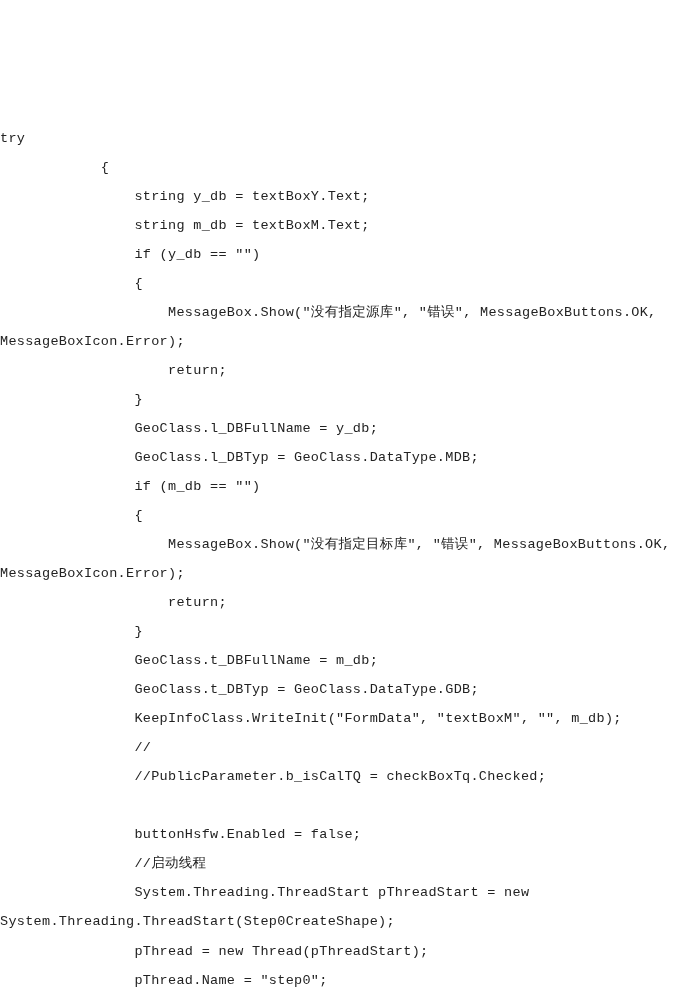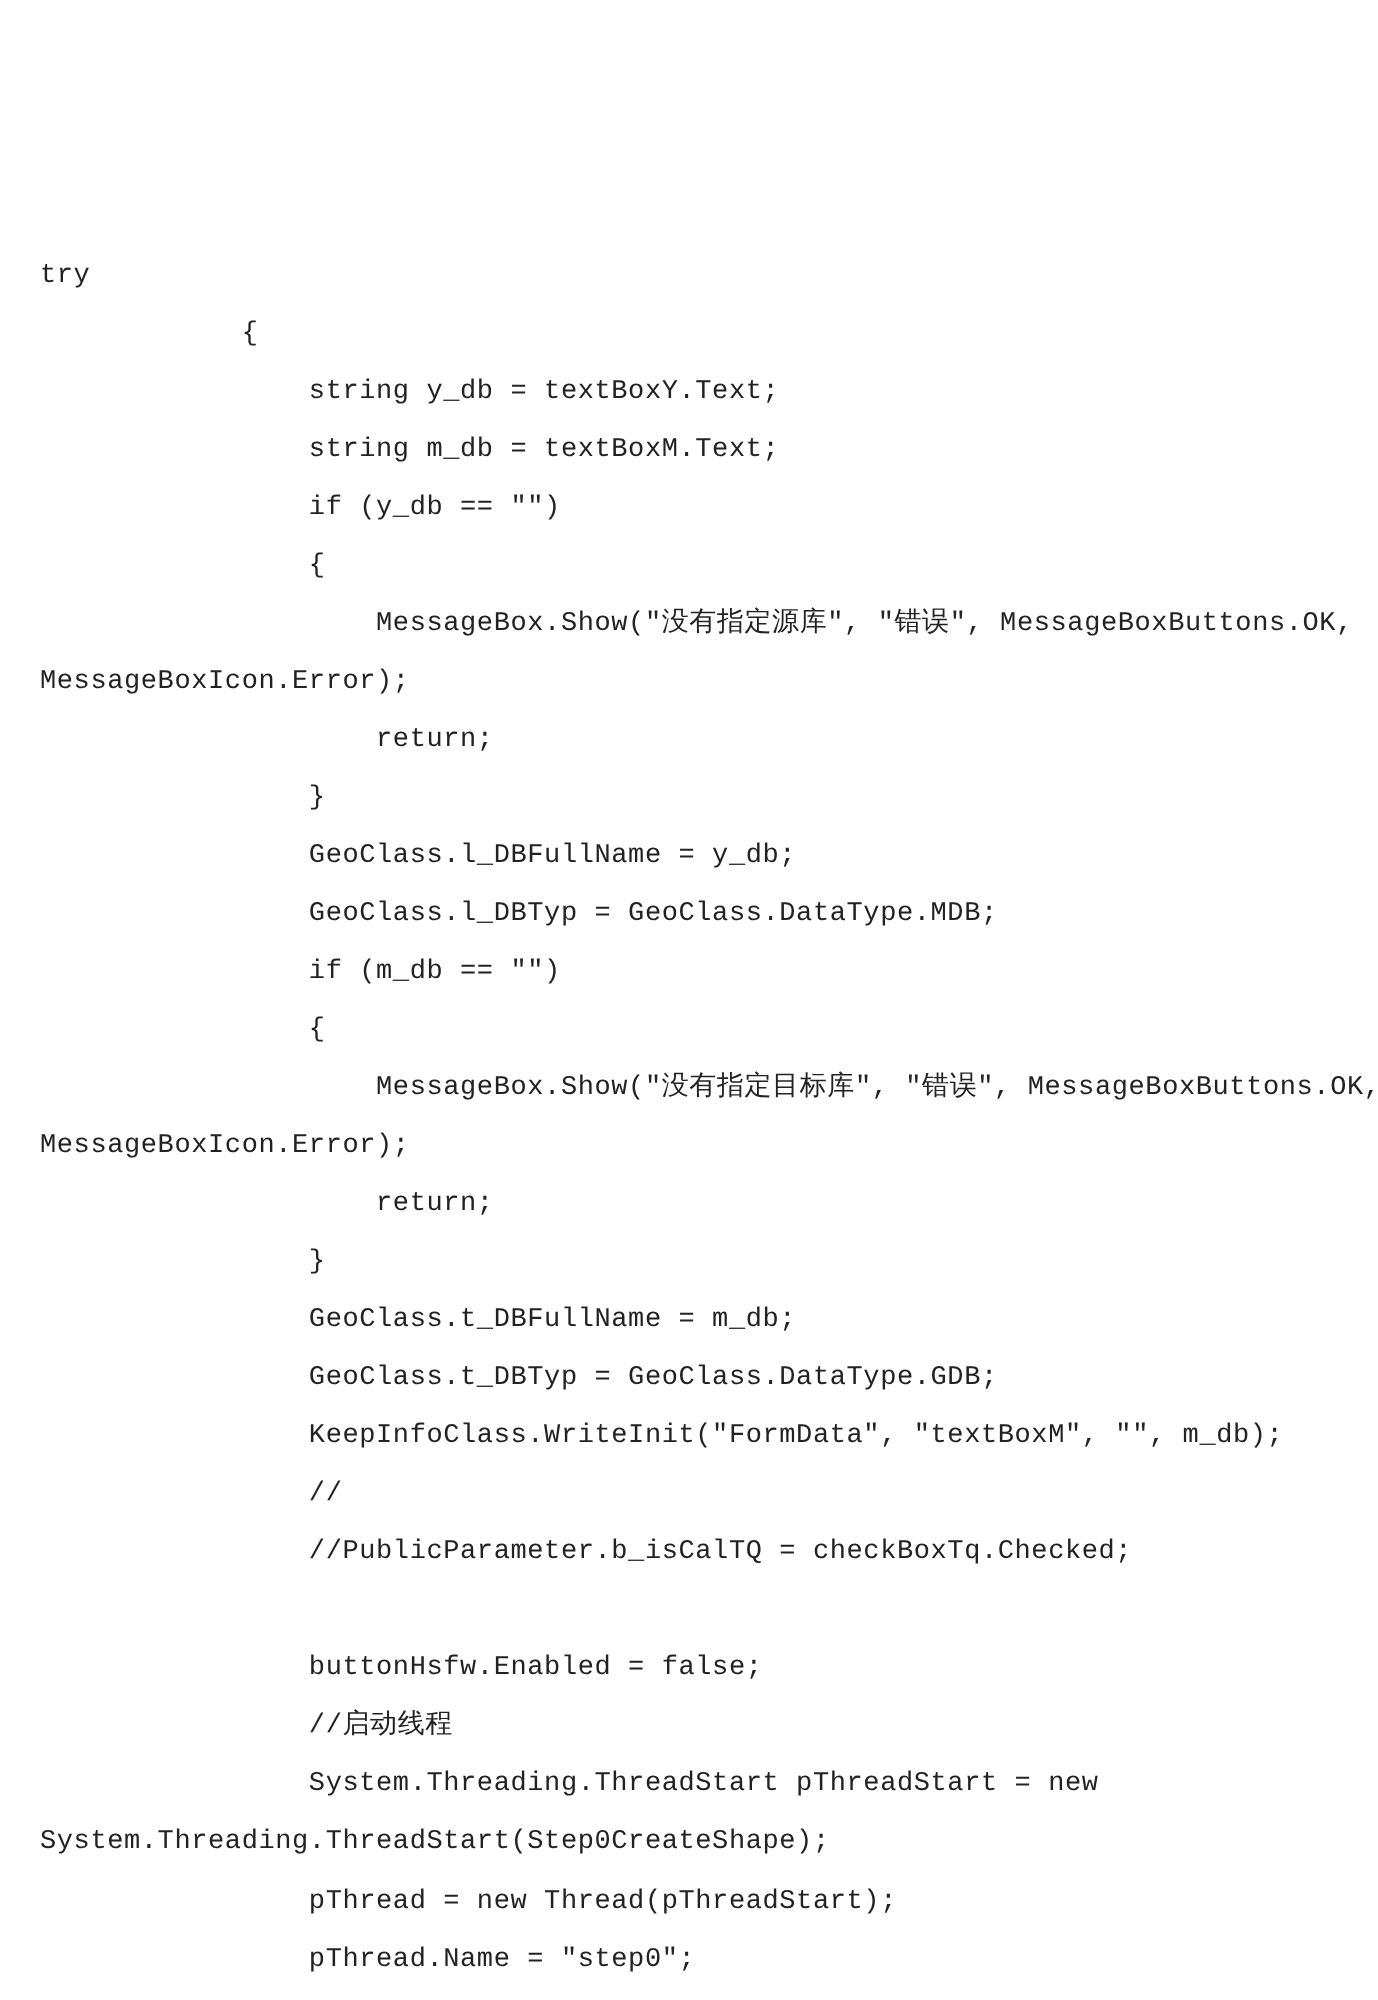--- a/index.html
+++ b/index.html
@@ -14,21 +14,20 @@
     box-sizing: border-box;
     font-family: "SimSun", "NSimSun", "Courier New", monospace;
     font-size: 13.5px;
     line-height: 2.15;
     color: #222222;
     white-space: pre;
     letter-spacing: 0.3px;
   }
   .code-line {
     display: block;
-    margin-left: 20px;
   }
 </style>
 </head>
 <body>
 
 
 
 <div id="code-container"><span class="code-line">try</span><span class="code-line">            {</span><span class="code-line">                string y_db = textBoxY.Text;</span><span class="code-line">                string m_db = textBoxM.Text;</span><span class="code-line">                if (y_db == "")</span><span class="code-line">                {</span><span class="code-line">                    MessageBox.Show("没有指定源库", "错误", MessageBoxButtons.OK,</span><span class="code-line">MessageBoxIcon.Error);</span><span class="code-line">                    return;</span><span class="code-line">                }</span><span class="code-line">                GeoClass.l_DBFullName = y_db;</span><span class="code-line">                GeoClass.l_DBTyp = GeoClass.DataType.MDB;</span><span class="code-line">                if (m_db == "")</span><span class="code-line">                {</span><span class="code-line">                    MessageBox.Show("没有指定目标库", "错误", MessageBoxButtons.OK,</span><span class="code-line">MessageBoxIcon.Error);</span><span class="code-line">                    return;</span><span class="code-line">                }</span><span class="code-line">                GeoClass.t_DBFullName = m_db;</span><span class="code-line">                GeoClass.t_DBTyp = GeoClass.DataType.GDB;</span><span class="code-line">                KeepInfoClass.WriteInit("FormData", "textBoxM", "", m_db);</span><span class="code-line">                //</span><span class="code-line">                //PublicParameter.b_isCalTQ = checkBoxTq.Checked;</span><span class="code-line">&nbsp;</span><span class="code-line">                buttonHsfw.Enabled = false;</span><span class="code-line">                //启动线程</span><span class="code-line">                System.Threading.ThreadStart pThreadStart = new</span><span class="code-line">System.Threading.ThreadStart(Step0CreateShape);</span><span class="code-line">                pThread = new Thread(pThreadStart);</span><span class="code-line">                pThread.Name = "step0";</span><span class="code-line">                pThread.Start();</span></div>
 
 

